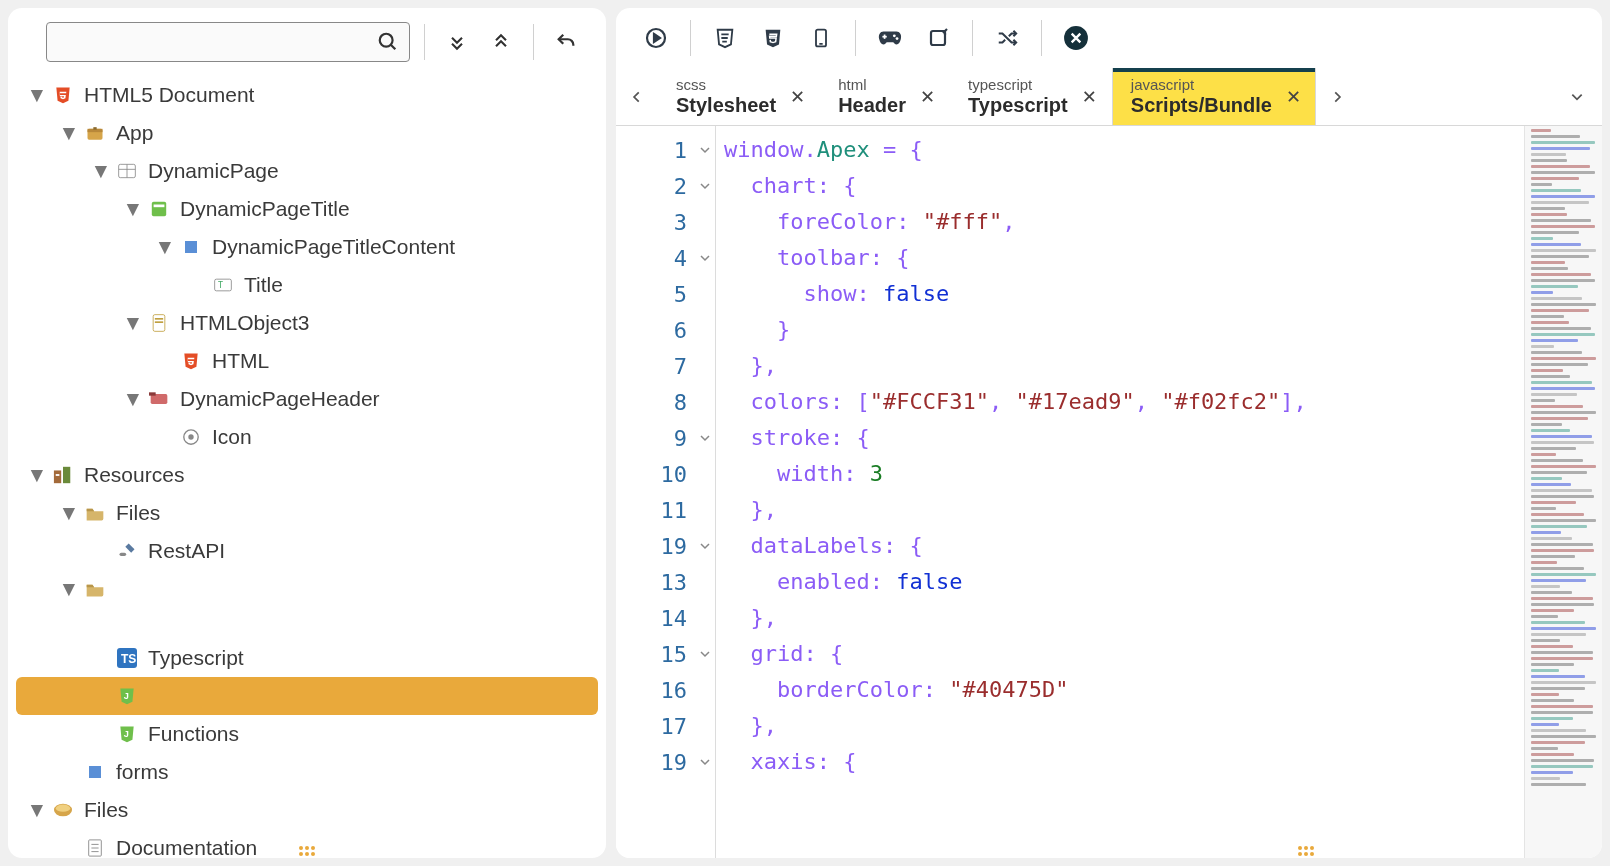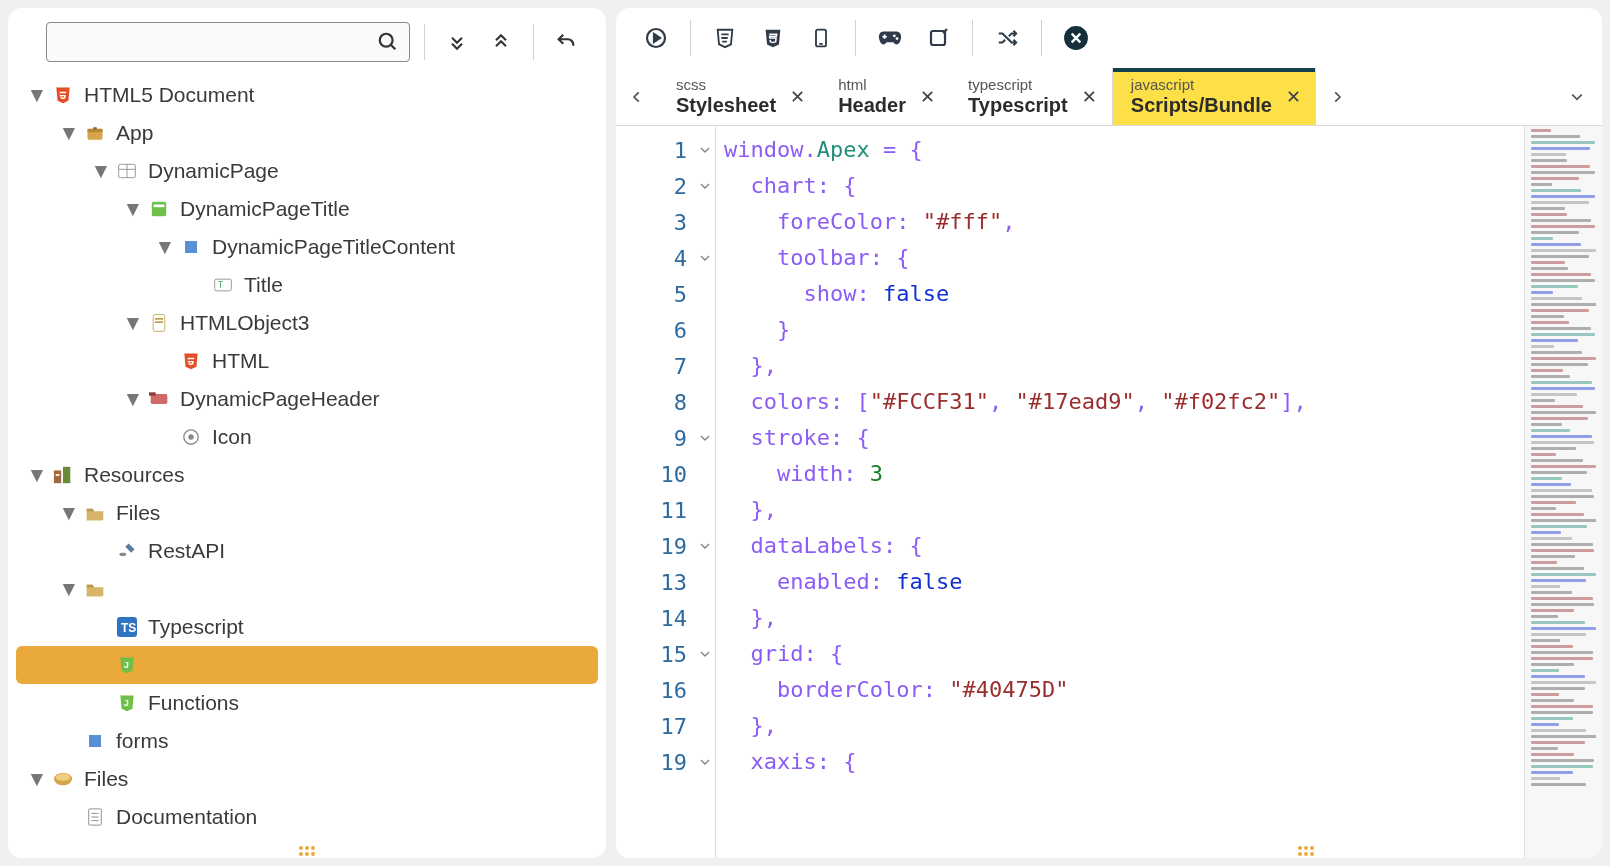--- a/index.html
+++ b/index.html
@@ -440,21 +440,21 @@
       </div>
       <div class="tree-row" style="padding-left: 44px;">
         <span class="twisty">▼</span>
         <span class="node-icon">
           <svg width="20" height="16" viewBox="0 0 24 18">
             <path fill="#d6b56a" d="M2 4h7l2 3h11v9a2 2 0 0 1-2 2H2z"></path>
             <path fill="#b8964a" d="M2 4h7l2 3H2z"></path>
           </svg>
         </span>
       </div>
-      <div class="tree-row" style="padding-left: 76px;">
+      <div class="tree-row" style="padding-left: 76px; margin-top: 31px;">
         <span class="twisty"></span>
         <span class="node-icon">
           <svg width="20" height="20" viewBox="0 0 20 20">
             <rect width="20" height="20" rx="3" fill="#2f74c0"></rect>
             <text x="4" y="15" font-size="12" fill="#fff" font-family="Arial" font-weight="bold">TS</text>
           </svg>
         </span>
         <span class="label">Typescript</span>
       </div>
       <div class="tree-row selected" style="padding-left: 76px;">

